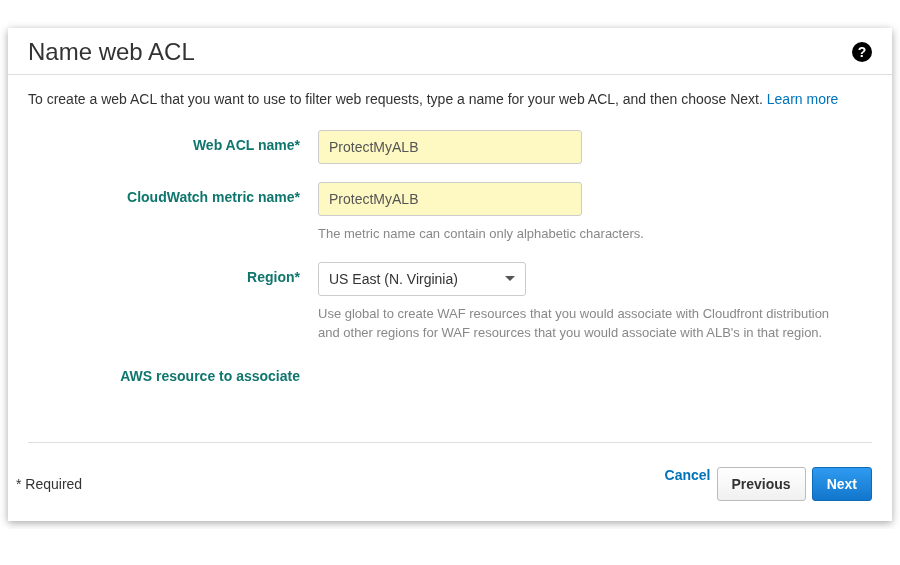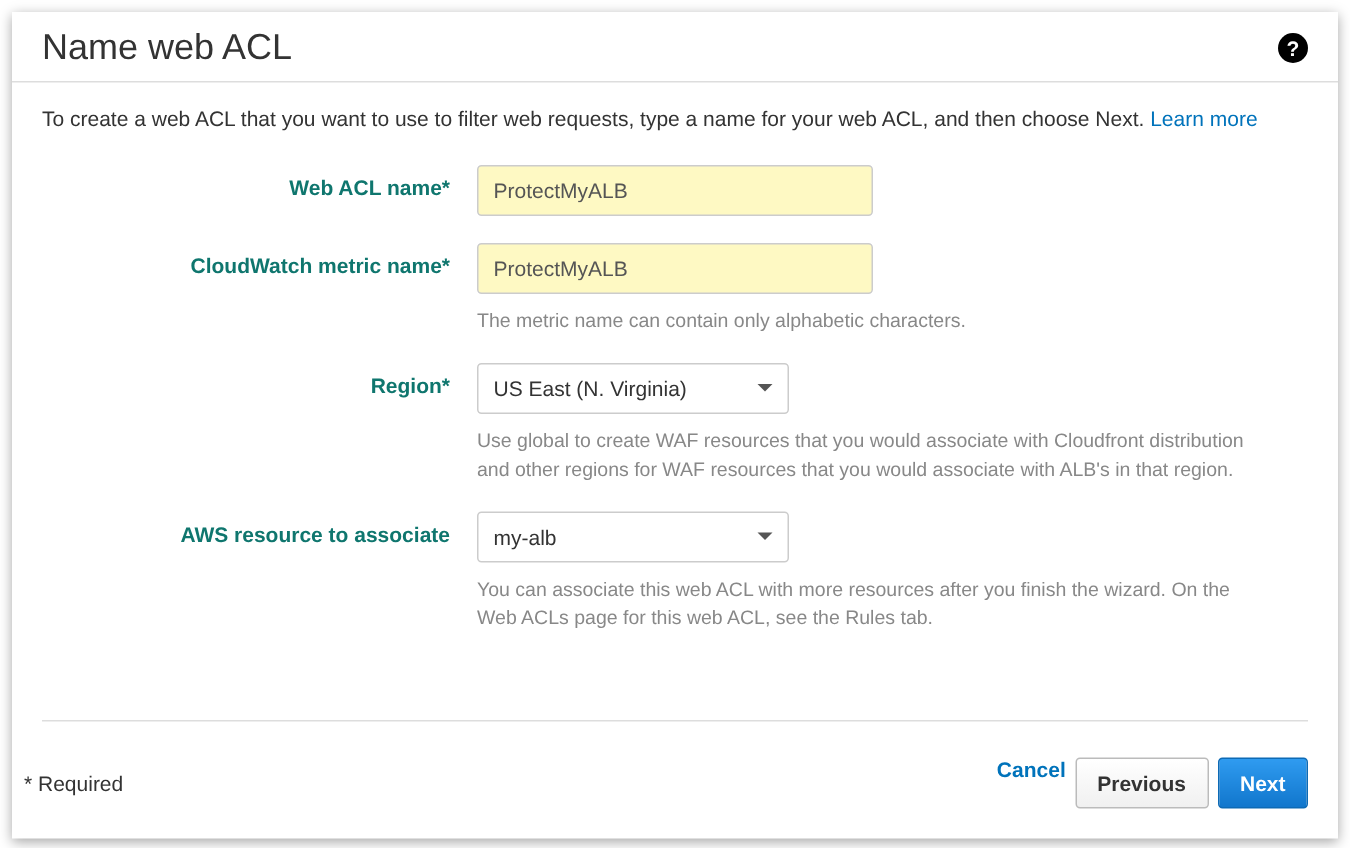--- a/index.html
+++ b/index.html
@@ -8,20 +8,21 @@
       font-size: 14px;
       color: #333;
       background: #fff;
       padding: 8px;
     }
     .panel {
       width: 884px;
       background: #fff;
       box-shadow: 0 2px 8px rgba(0,0,0,0.35);
       padding: 0;
+      margin-top: 20px;
     }
     .header {
       display: flex;
       justify-content: space-between;
       align-items: center;
       padding: 10px 20px 8px 20px;
       border-bottom: 1px solid #ddd;
     }
     .header h1 {
       font-size: 24px;
@@ -191,27 +192,20 @@
         <div class="select-box">
           <span>US East (N. Virginia)</span>
           <span class="caret"></span>
         </div>
         <div class="hint">Use global to create WAF resources that you would associate with Cloudfront distribution and other regions for WAF resources that you would associate with ALB's in that region.</div>
       </div>
     </div>
 
     <div class="form-row">
       <div class="form-label">AWS resource to associate</div>
-      <div class="form-control-wrap">
-        <div class="select-box">
-          <span>my-alb</span>
-          <span class="caret"></span>
-        </div>
-        <div class="hint">You can associate this web ACL with more resources after you finish the wizard. On the Web ACLs page for this web ACL, see the Rules tab.</div>
-      </div>
     </div>
 
   </div>
 
   <div class="footer-divider"></div>
 
   <div class="footer">
     <div class="required-note">* Required</div>
     <div class="actions">
       <span class="cancel-link">Cancel</span>

